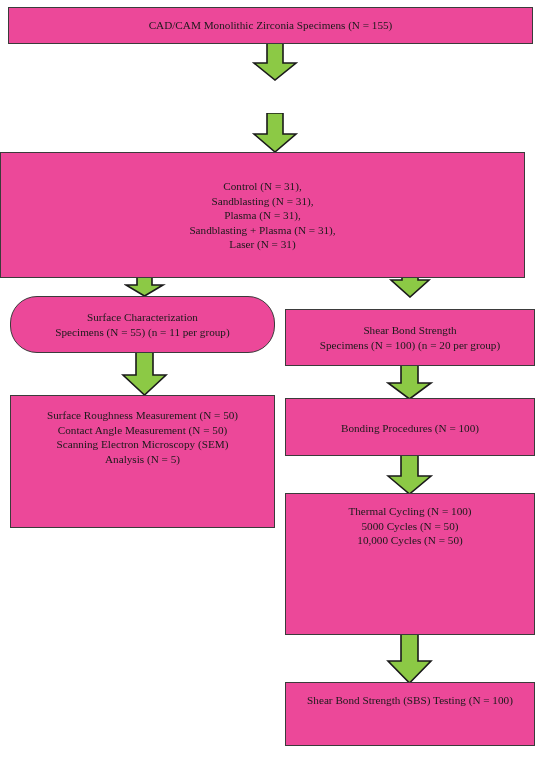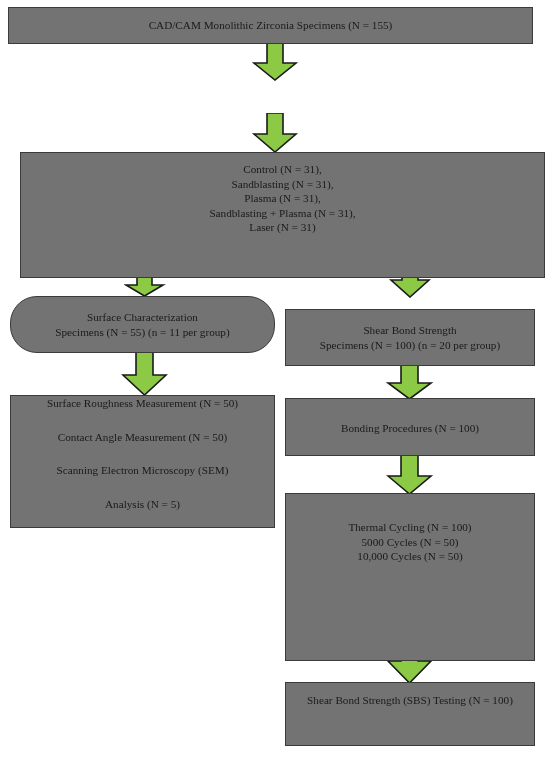--- a/index.html
+++ b/index.html
@@ -14,21 +14,21 @@
     overflow: hidden;
   }
   #flow {
     position: relative;
     width: 550px;
     height: 766px;
   }
   .box {
     position: absolute;
     box-sizing: border-box;
-    background: #737373;
+    background: #ec4899;
     border: 1.5px solid #3b3b3b;
     display: flex;
     flex-direction: column;
     align-items: center;
     color: #1a1a1a;
     font-size: 11.2px;
     line-height: 14.6px;
     text-align: center;
     padding-top: 6px;
     z-index: 2;
@@ -100,50 +100,50 @@
     <svg width="48" height="50" viewBox="0 0 48 50">
       <polygon points="15,0 32,0 32,27 45,27 23.5,49 2,27 15,27" fill="#8CC945" stroke="#1a1a1a" stroke-width="1.6" stroke-linejoin="miter"></polygon>
     </svg>
   </div>
 
   <div class="box center-v" style="left:8px; top:7px; width:525px; height:37px;">
     <span class="line">CAD/CAM Monolithic Zirconia Specimens (N = 155)</span>
   </div>
 
 
-  <div class="box" style="left:20px; top:152px; width:525px; height:126px; padding-top:9px;">
+  <div class="box" style="left:0; top:152px; width:525px; height:126px; padding-top:26px;">
     <span class="line">Control (N = 31),</span>
     <span class="line">Sandblasting (N = 31),</span>
     <span class="line">Plasma (N = 31),</span>
     <span class="line">Sandblasting + Plasma (N = 31),</span>
     <span class="line">Laser (N = 31)</span>
   </div>
 
   <div class="box center-v" style="left:10px; top:296px; width:265px; height:57px;border-radius:27px;">
     <span class="line">Surface Characterization</span>
     <span class="line">Specimens (N = 55) (n = 11 per group)</span>
   </div>
 
   <div class="box center-v" style="left:285px; top:309px; width:250px; height:57px;">
     <span class="line">Shear Bond Strength</span>
     <span class="line">Specimens (N = 100) (n = 20 per group)</span>
   </div>
 
-  <div class="box" style="left:10px; top:395px; width:265px; height:133px; padding-top:0;gap:19px;">
+  <div class="box" style="left:10px; top:395px; width:265px; height:133px; padding-top:12px;">
     <span class="line">Surface Roughness Measurement (N = 50)</span>
     <span class="line">Contact Angle Measurement (N = 50)</span>
     <span class="line">Scanning Electron Microscopy (SEM)</span>
     <span class="line">Analysis (N = 5)</span>
   </div>
 
   <div class="box" style="left:285px; top:398px; width:250px; height:58px; padding-top:22px;">
     <span class="line">Bonding Procedures (N = 100)</span>
   </div>
 
-  <div class="box" style="left:285px; top:493px; width:250px; height:168px; padding-top:26px;">
+  <div class="box" style="left:285px; top:493px; width:250px; height:142px; padding-top:10px;">
     <span class="line">Thermal Cycling (N = 100)</span>
     <span class="line">5000 Cycles (N = 50)</span>
     <span class="line">10,000 Cycles (N = 50)</span>
   </div>
 
   <div class="box" style="left:285px; top:682px; width:250px; height:64px; padding-top:10px;">
     <span class="line">Shear Bond Strength (SBS) Testing (N = 100)</span>
   </div>
 
 </div>

